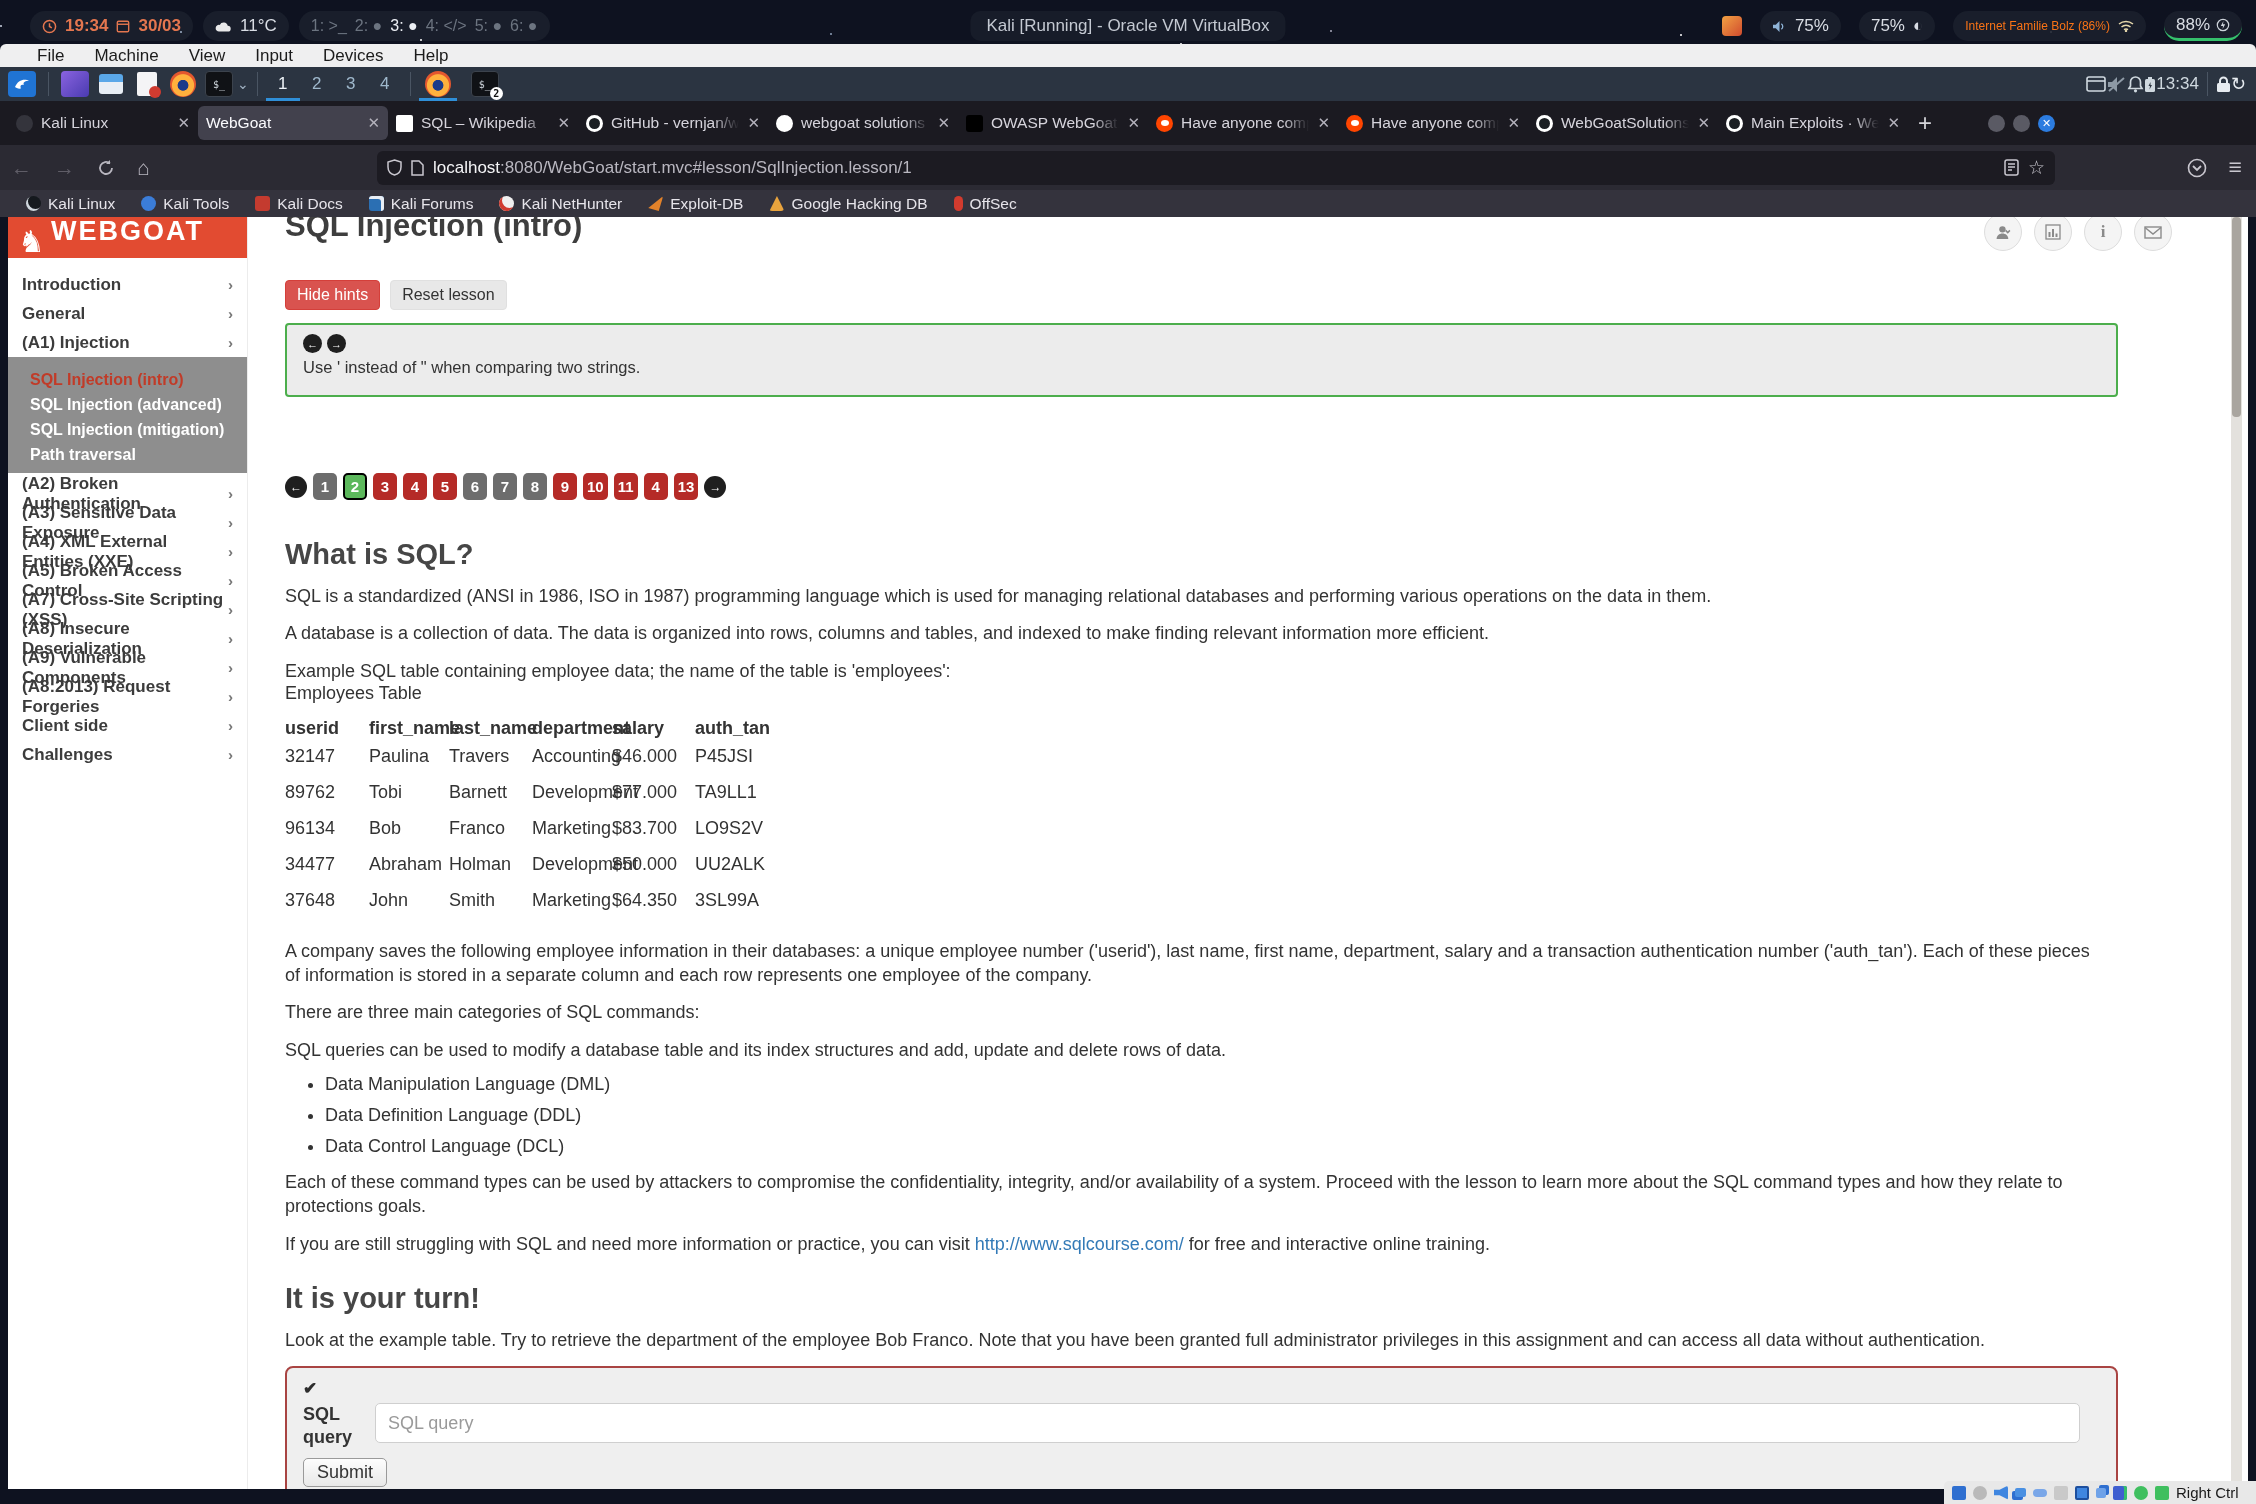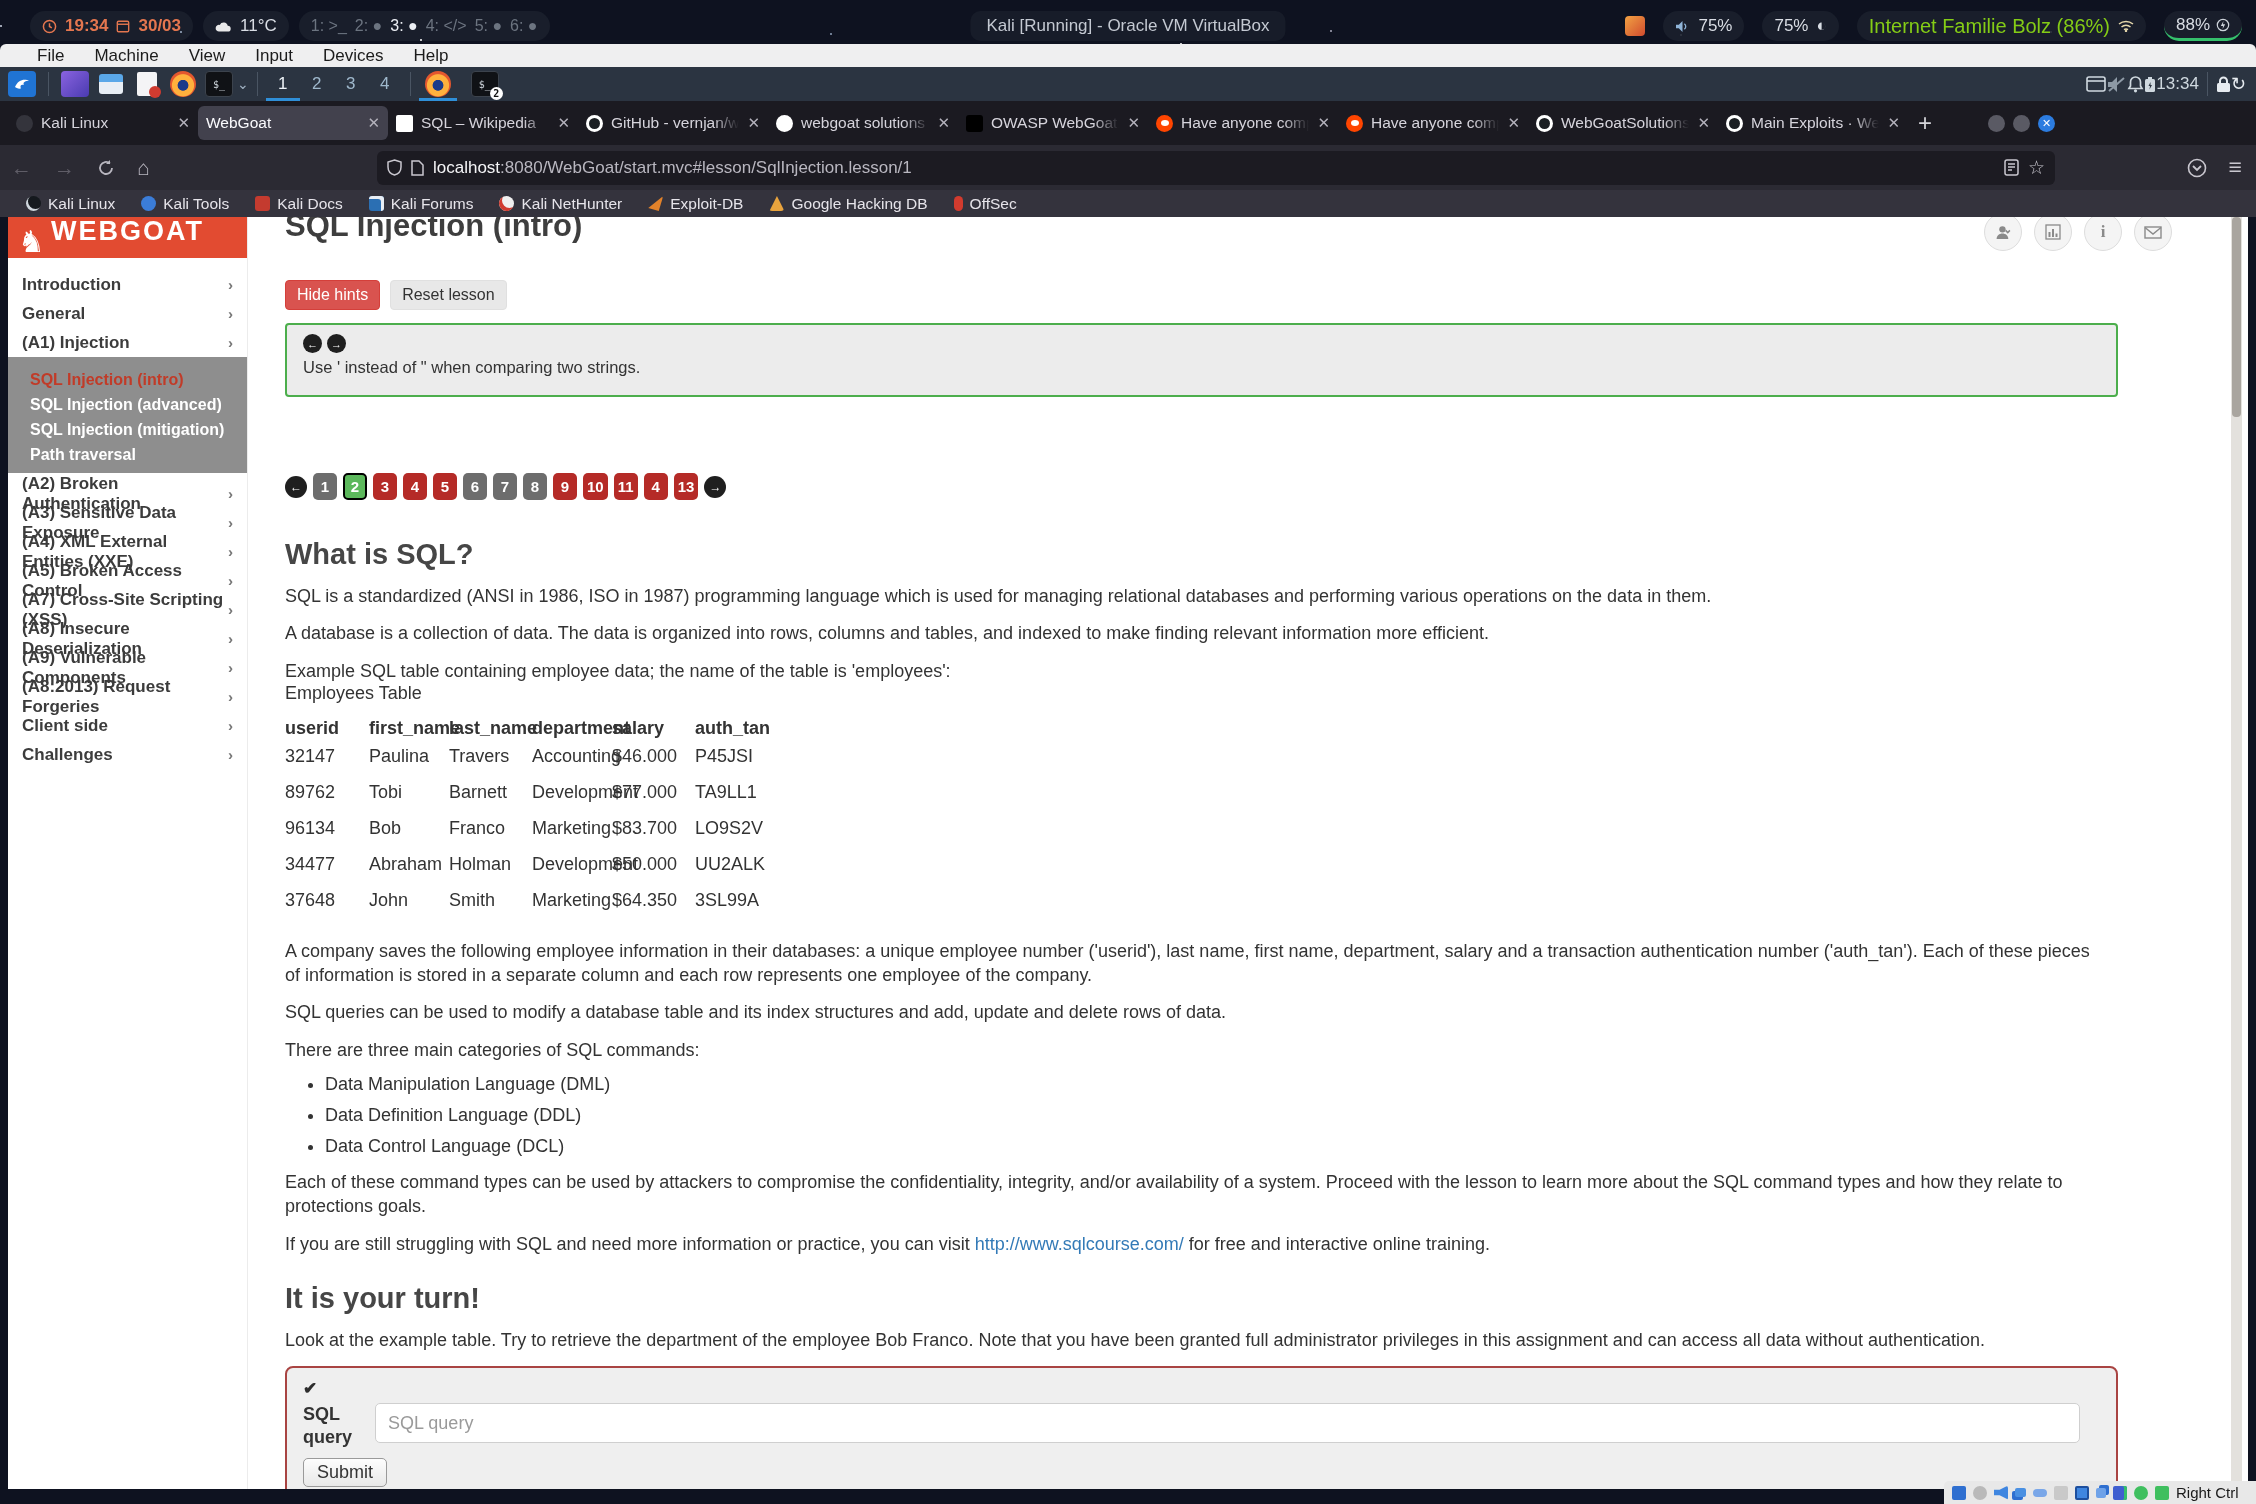--- a/index.html
+++ b/index.html
@@ -12,21 +12,21 @@
     box-shadow: 180px 6px #9fb0c8, 420px 14px #fff, 830px 8px #8fa0b8, 1180px 18px #fff, 1330px 5px #aab, 1520px 24px #dfe6f2, 1680px 9px #fff, 1860px 20px #9fb0c8, 2050px 6px #fff, 640px 30px #667, 990px 32px #778, 1440px 34px #889, 300px 26px #556; }
   .pill { display:flex; align-items:center; gap:8px; background:rgba(27,32,44,.9); border-radius:15px; padding:4px 12px; height:30px; }
   #host-left { display:flex; gap:10px; margin-left:30px; align-items:center; }
   .orange { color:#e4764f; font-weight:bold; font-size:17px; }
   .htxt { color:#d9dde4; font-size:17px; }
   #ws-pill { display:flex; }
   .ws-item { color:#6c7480; font-size:16px; }
   .ws-item.active { color:#eceff4; }
   #host-title { position:absolute; left:50%; transform:translateX(-50%); background:rgba(27,32,44,.75); border-radius:10px; padding:5px 16px; color:#c4c9d2; font-size:17px; }
   #host-right { position:absolute; right:14px; display:flex; align-items:center; gap:18px; }
-  .net-label { color:#84cc16; font-size:20px;text-align:center; }
+  .net-label { color:#f97316; font-size:12px;text-align:center; }
   #battery-chip { border-bottom:3px solid #35c06c; padding-bottom:3px; display:flex; gap:6px; align-items:center; }
   .chip-app { width:20px; height:20px; border-radius:4px; background:linear-gradient(135deg,#f2a243,#d04b2e); }
 
   
   #vbox-menubar { position:absolute; top:44px; left:0; width:2256px; height:23px; background:#efeff0; display:flex; align-items:center; padding-left:22px; gap:0; border-top-left-radius:6px; border-top-right-radius:6px; }
   .vm-item { font-size:17px; color:#1b1b1b; padding:0 15px; }
 
   
   #kali-taskbar { position:absolute; top:67px; left:0; width:2256px; height:34px; background:#2b3441; display:flex; align-items:center; }
   .tb-div { width:1px; height:24px; background:#4a5563; margin:0 8px; }
@@ -635,22 +635,22 @@
             <span>John</span>
             <span>Smith</span>
             <span>Marketing</span>
             <span>$64.350</span>
             <span>3SL99A</span>
           </div>
         </div>
     </div>
 
     <p class="wg">A company saves the following employee information in their databases: a unique employee number ('userid'), last name, first name, department, salary and a transaction authentication number ('auth_tan'). Each of these pieces of information is stored in a separate column and each row represents one employee of the company.</p>
+    <p class="wg">There are three main categories of SQL commands:</p>
     <p class="wg">SQL queries can be used to modify a database table and its index structures and add, update and delete rows of data.</p>
-    <p class="wg">There are three main categories of SQL commands:</p>
     <ul class="wg">
 
     <li>Data Manipulation Language (DML)</li>
         <li>Data Definition Language (DDL)</li>
         <li>Data Control Language (DCL)</li>
       </ul>
     <p class="wg">Each of these command types can be used by attackers to compromise the confidentiality, integrity, and/or availability of a system. Proceed with the lesson to learn more about the SQL command types and how they relate to protections goals.</p>
     <p class="wg"><span>If you are still struggling with SQL and need more information or practice, you can visit </span><a class="wg" href="#">http://www.sqlcourse.com/</a><span> for free and interactive online training.</span></p>
 
     <h2 class="wg" style="margin-top:26px">It is your turn!</h2>

